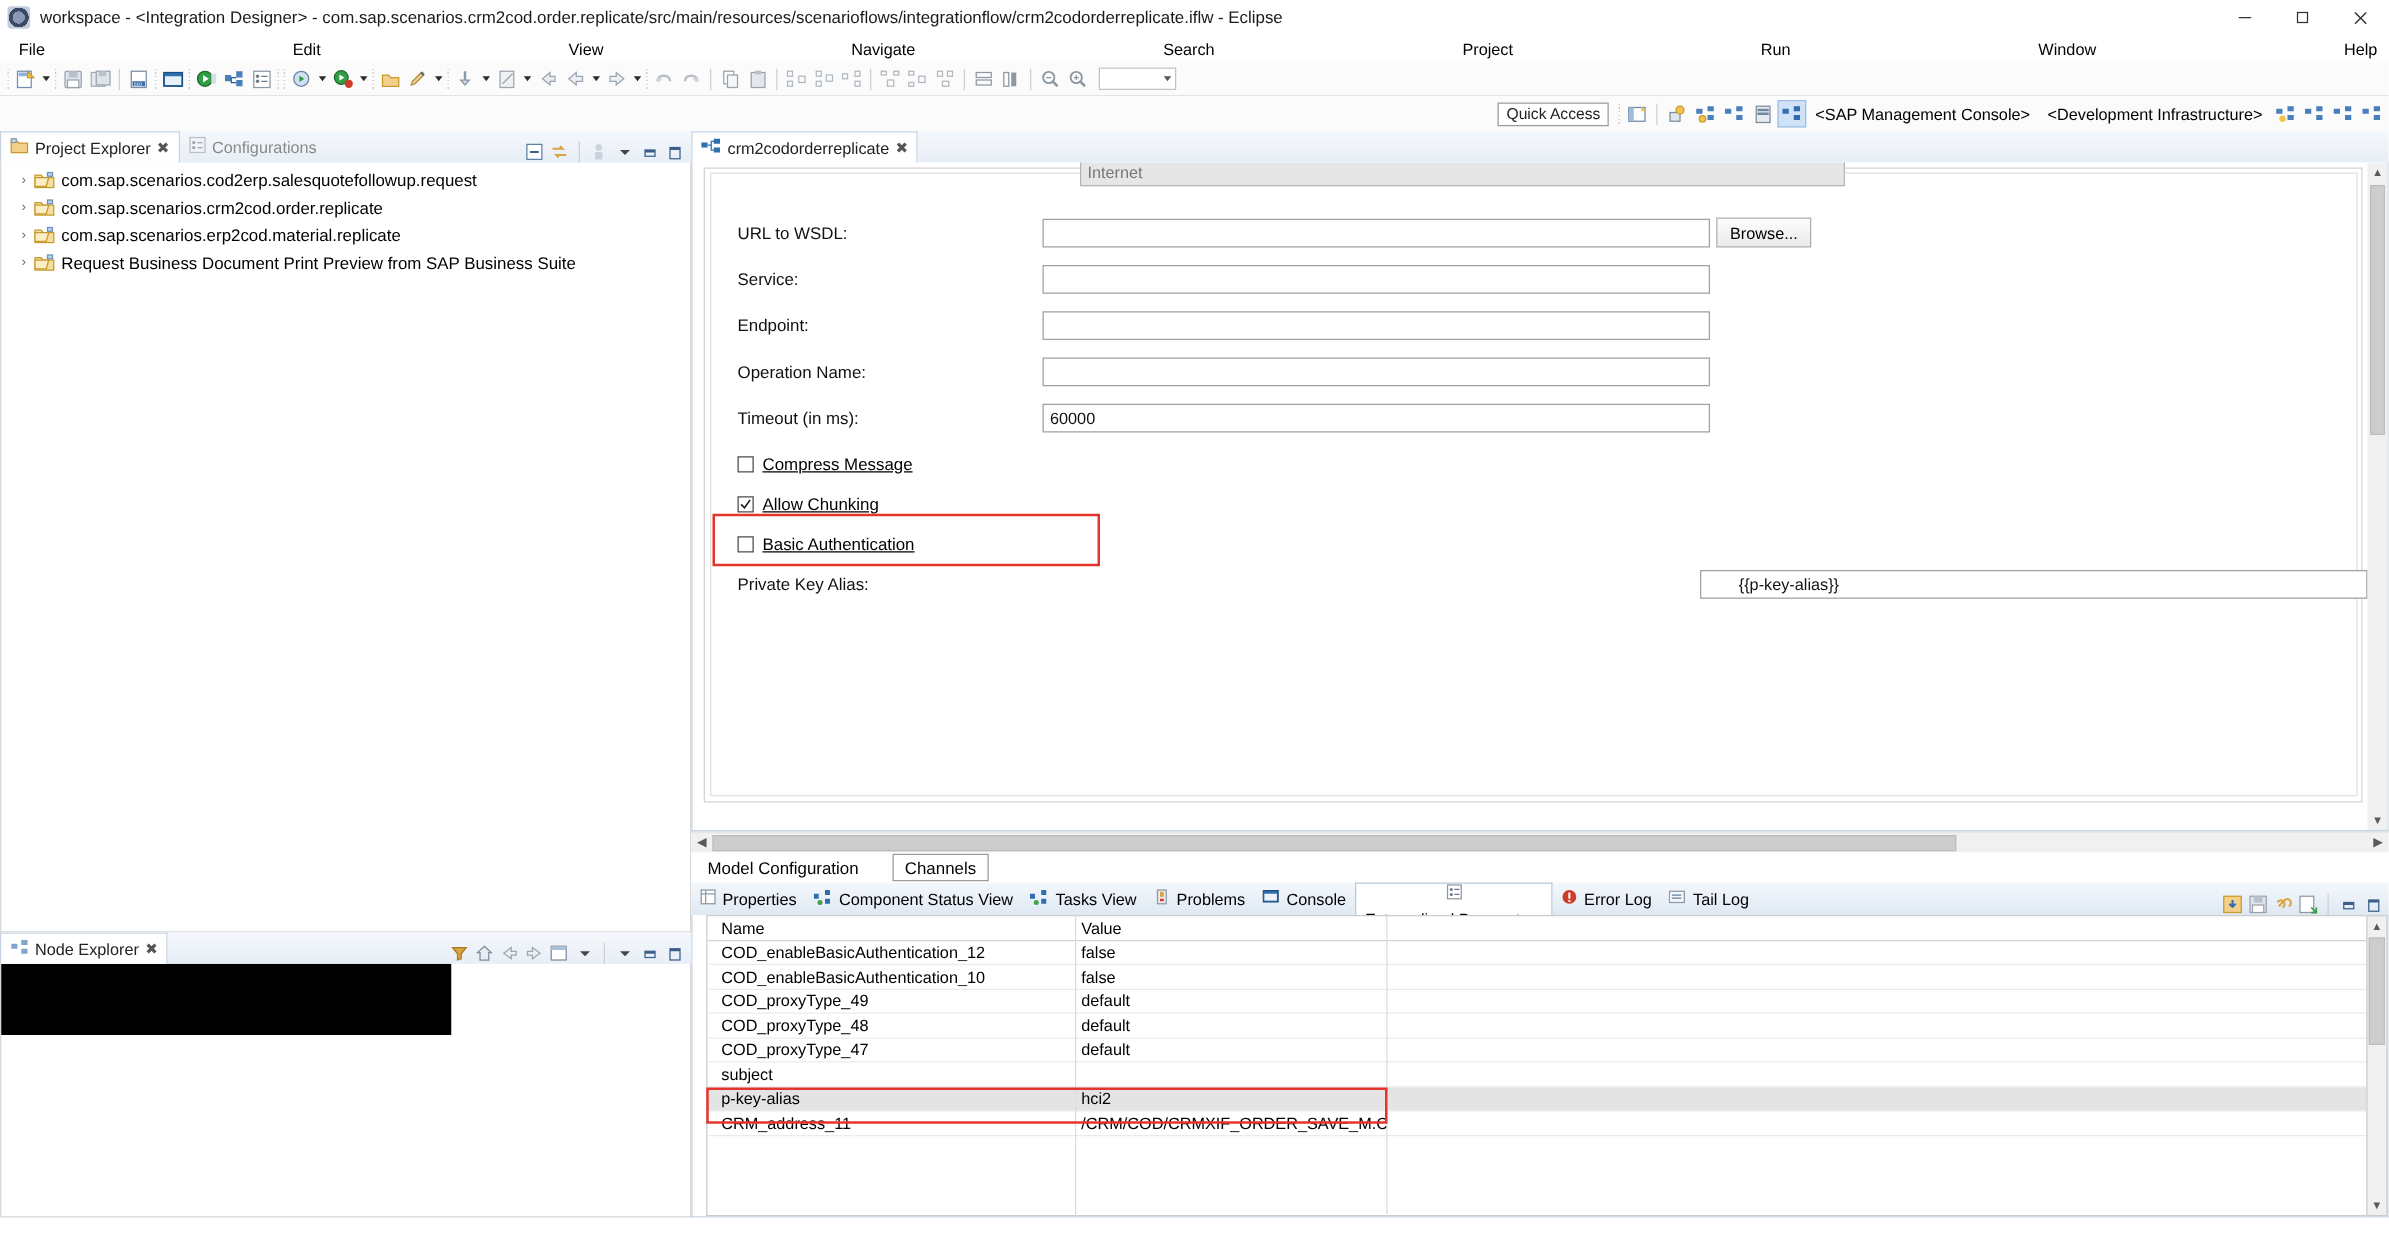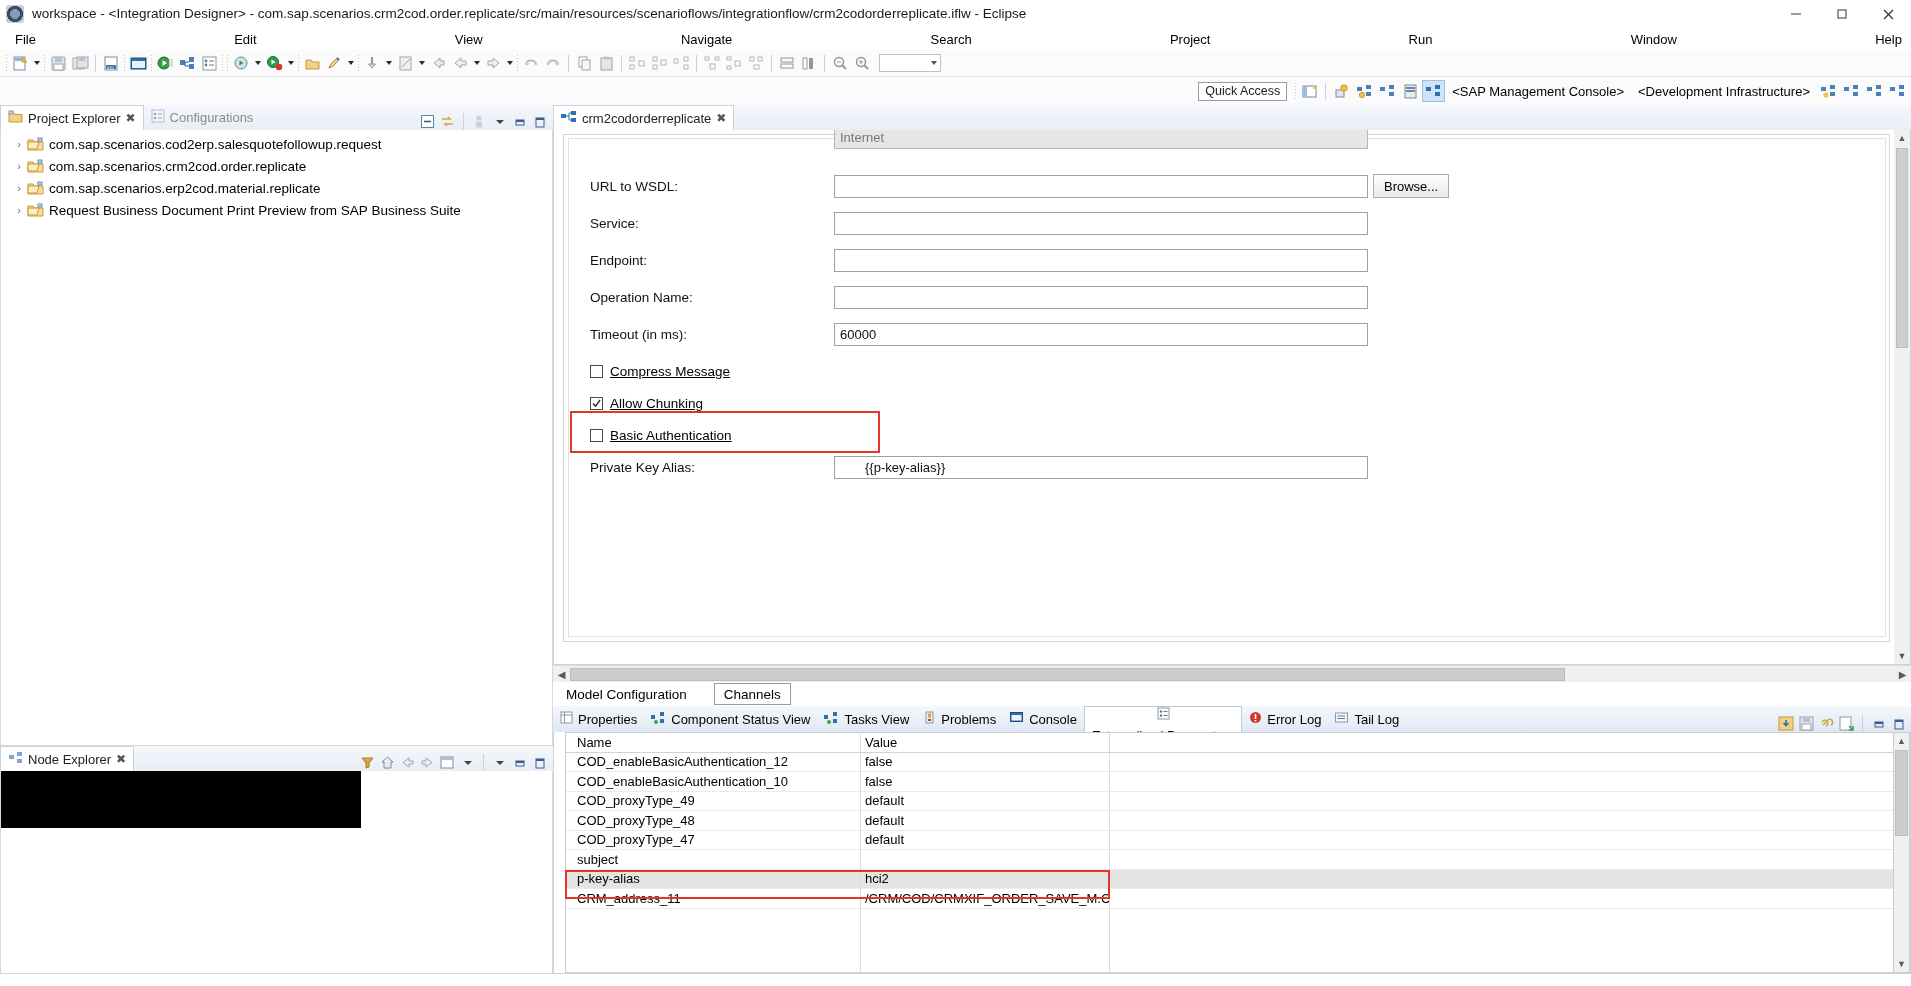--- a/index.html
+++ b/index.html
@@ -701,21 +701,21 @@
       </div>
 
       <div id="form-scroll">
         <div id="form-inner">
           <div class="form-frame">
             <div class="form-frame2"></div>
           </div>
 
           <div class="frow" style="top:-6px;">
             <div class="flabel"></div>
-            <div class="finput disabled" style="width:534px;">Internet</div>
+            <div class="finput disabled" style="width:612px;margin-left:30px;">Internet</div>
           </div>
 
           <div class="frow" style="top:43px;">
             <div class="flabel">URL to WSDL:</div>
             <div class="finput" style="width:534px;"></div>
             <div class="fbtn" style="margin-left:5px;">Browse...</div>
           </div>
 
           <div class="frow" style="top:80px;">
             <div class="flabel">Service:</div>
@@ -749,21 +749,21 @@
 
           <div class="frow cbrow" style="top:260px;">
             <span class="cbox">
               <svg class="tick" viewBox="0 0 10 10">
                   <path d="M1 5 L4 8 L9 1" stroke="#1a1a1a" stroke-width="1.4" fill="none"></path>
                 </svg>
             </span>
             <span class="cblabel">Allow Chunking</span>
           </div>
 
-          <div class="frow" style="top:324px;">
+          <div class="frow" style="top:324px;justify-content:space-between;">
             <div class="flabel">Private Key Alias:</div>
             <div class="finput" style="width:534px;padding-left:30px;">{{p-key-alias}}</div>
           </div>
 
           <div class="redbox" style="left:16px; top:281px; width:310px; height:42px;"></div>
         </div>
 
         <div id="vscroll">
           <div class="vs-arrow">▲</div>
           <div class="vs-thumb" style="height:200px; margin-top:2px;"></div>

